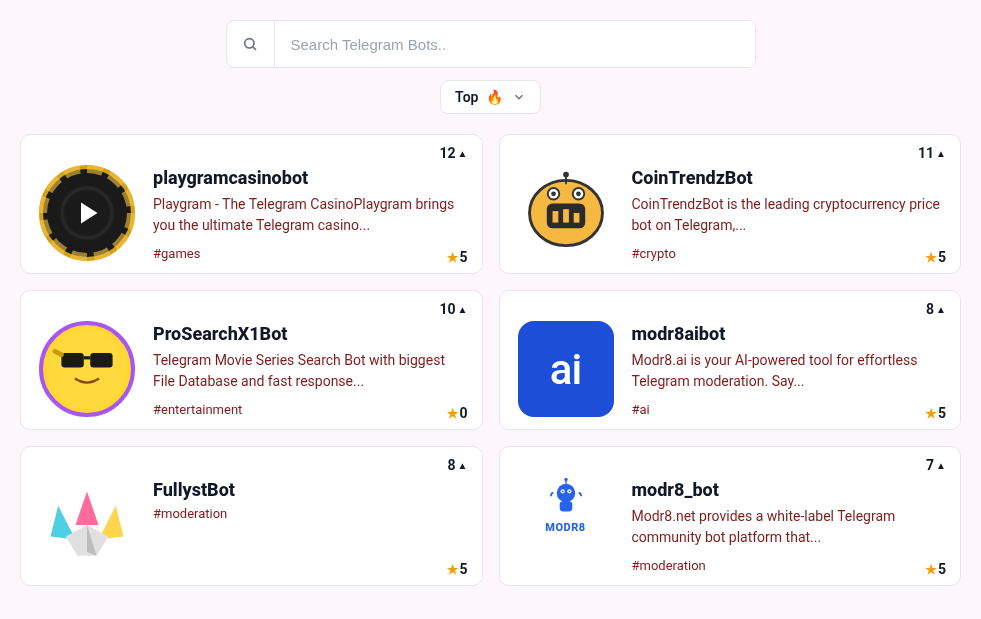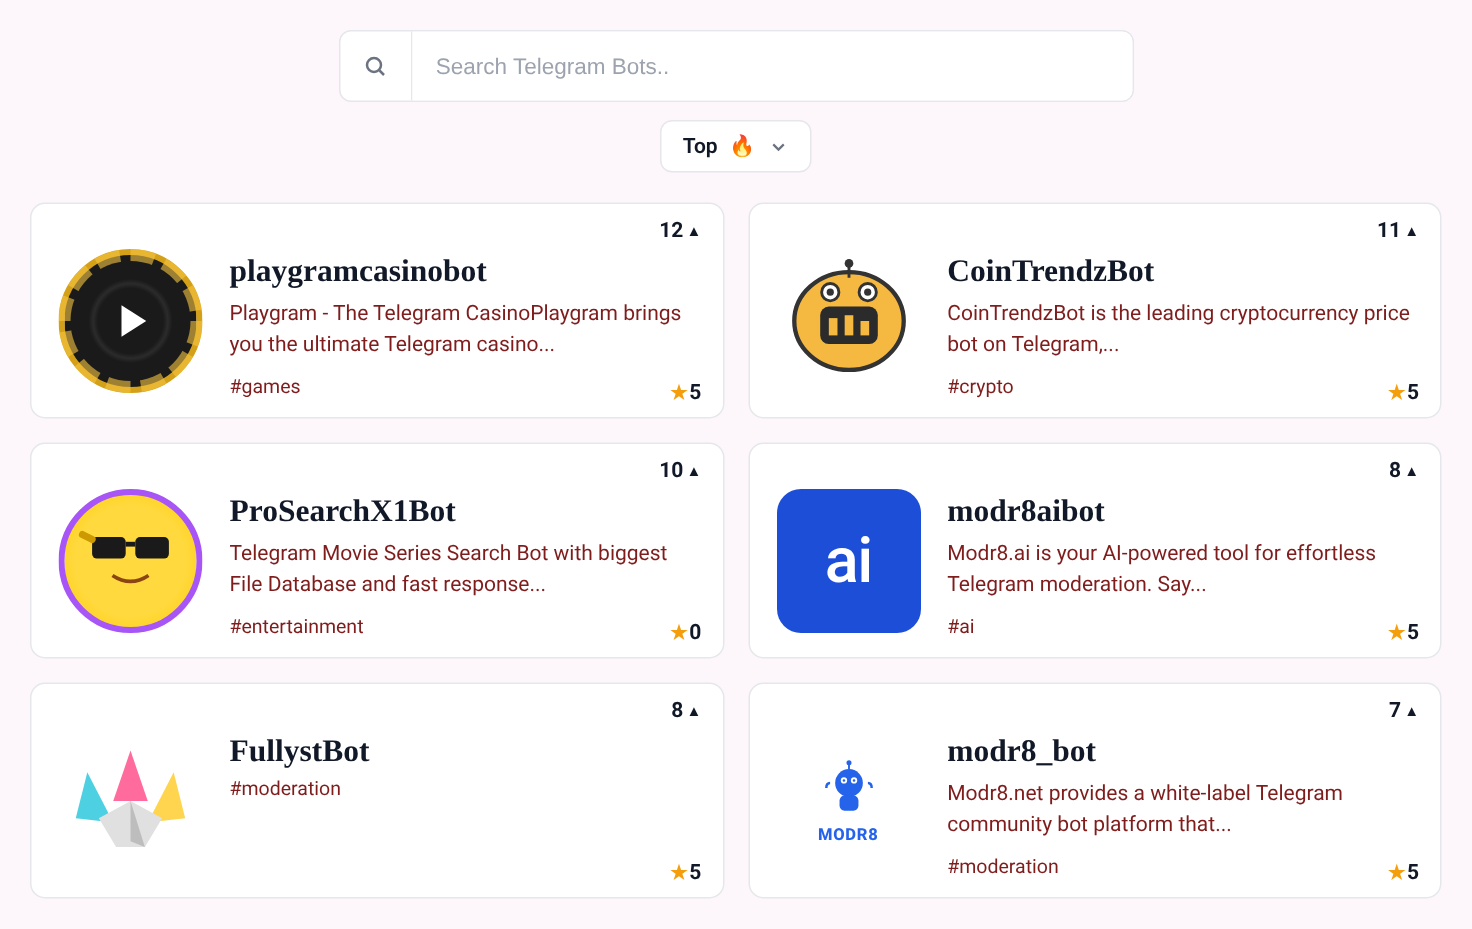--- a/index.html
+++ b/index.html
@@ -107,25 +107,24 @@
       overflow: hidden;
       margin-top: 12px;
     }
     .card-content {
       flex: 1;
       display: flex;
       flex-direction: column;
       padding-top: 14px;
     }
     .card-title {
-      font-size: 21px;
+      font-size: 18px;
       font-weight: 800;
       color: #111827;
       margin-bottom: 6px;
-      font-family: Liberation Serif, serif;
     }
     .card-desc {
       font-size: 14px;
       color: #7f1d1d;
       line-height: 1.5;
       margin-bottom: 10px;
     }
     .card-tag {
       font-size: 13px;
       color: #7f1d1d;
@@ -202,21 +201,20 @@
       display: flex;
       align-items: center;
       justify-content: center;
     }
     .avatar-modr8 {
       width: 96px;
       height: 96px;
       display: flex;
       flex-direction: column;
       align-items: center;
-      justify-content: center;
       gap: 2px;
     }
     .modr8-text {
       font-size: 11px;
       font-weight: 800;
       color: #2563eb;
       letter-spacing: 0.5px;
     }
   </style>
 </head>

